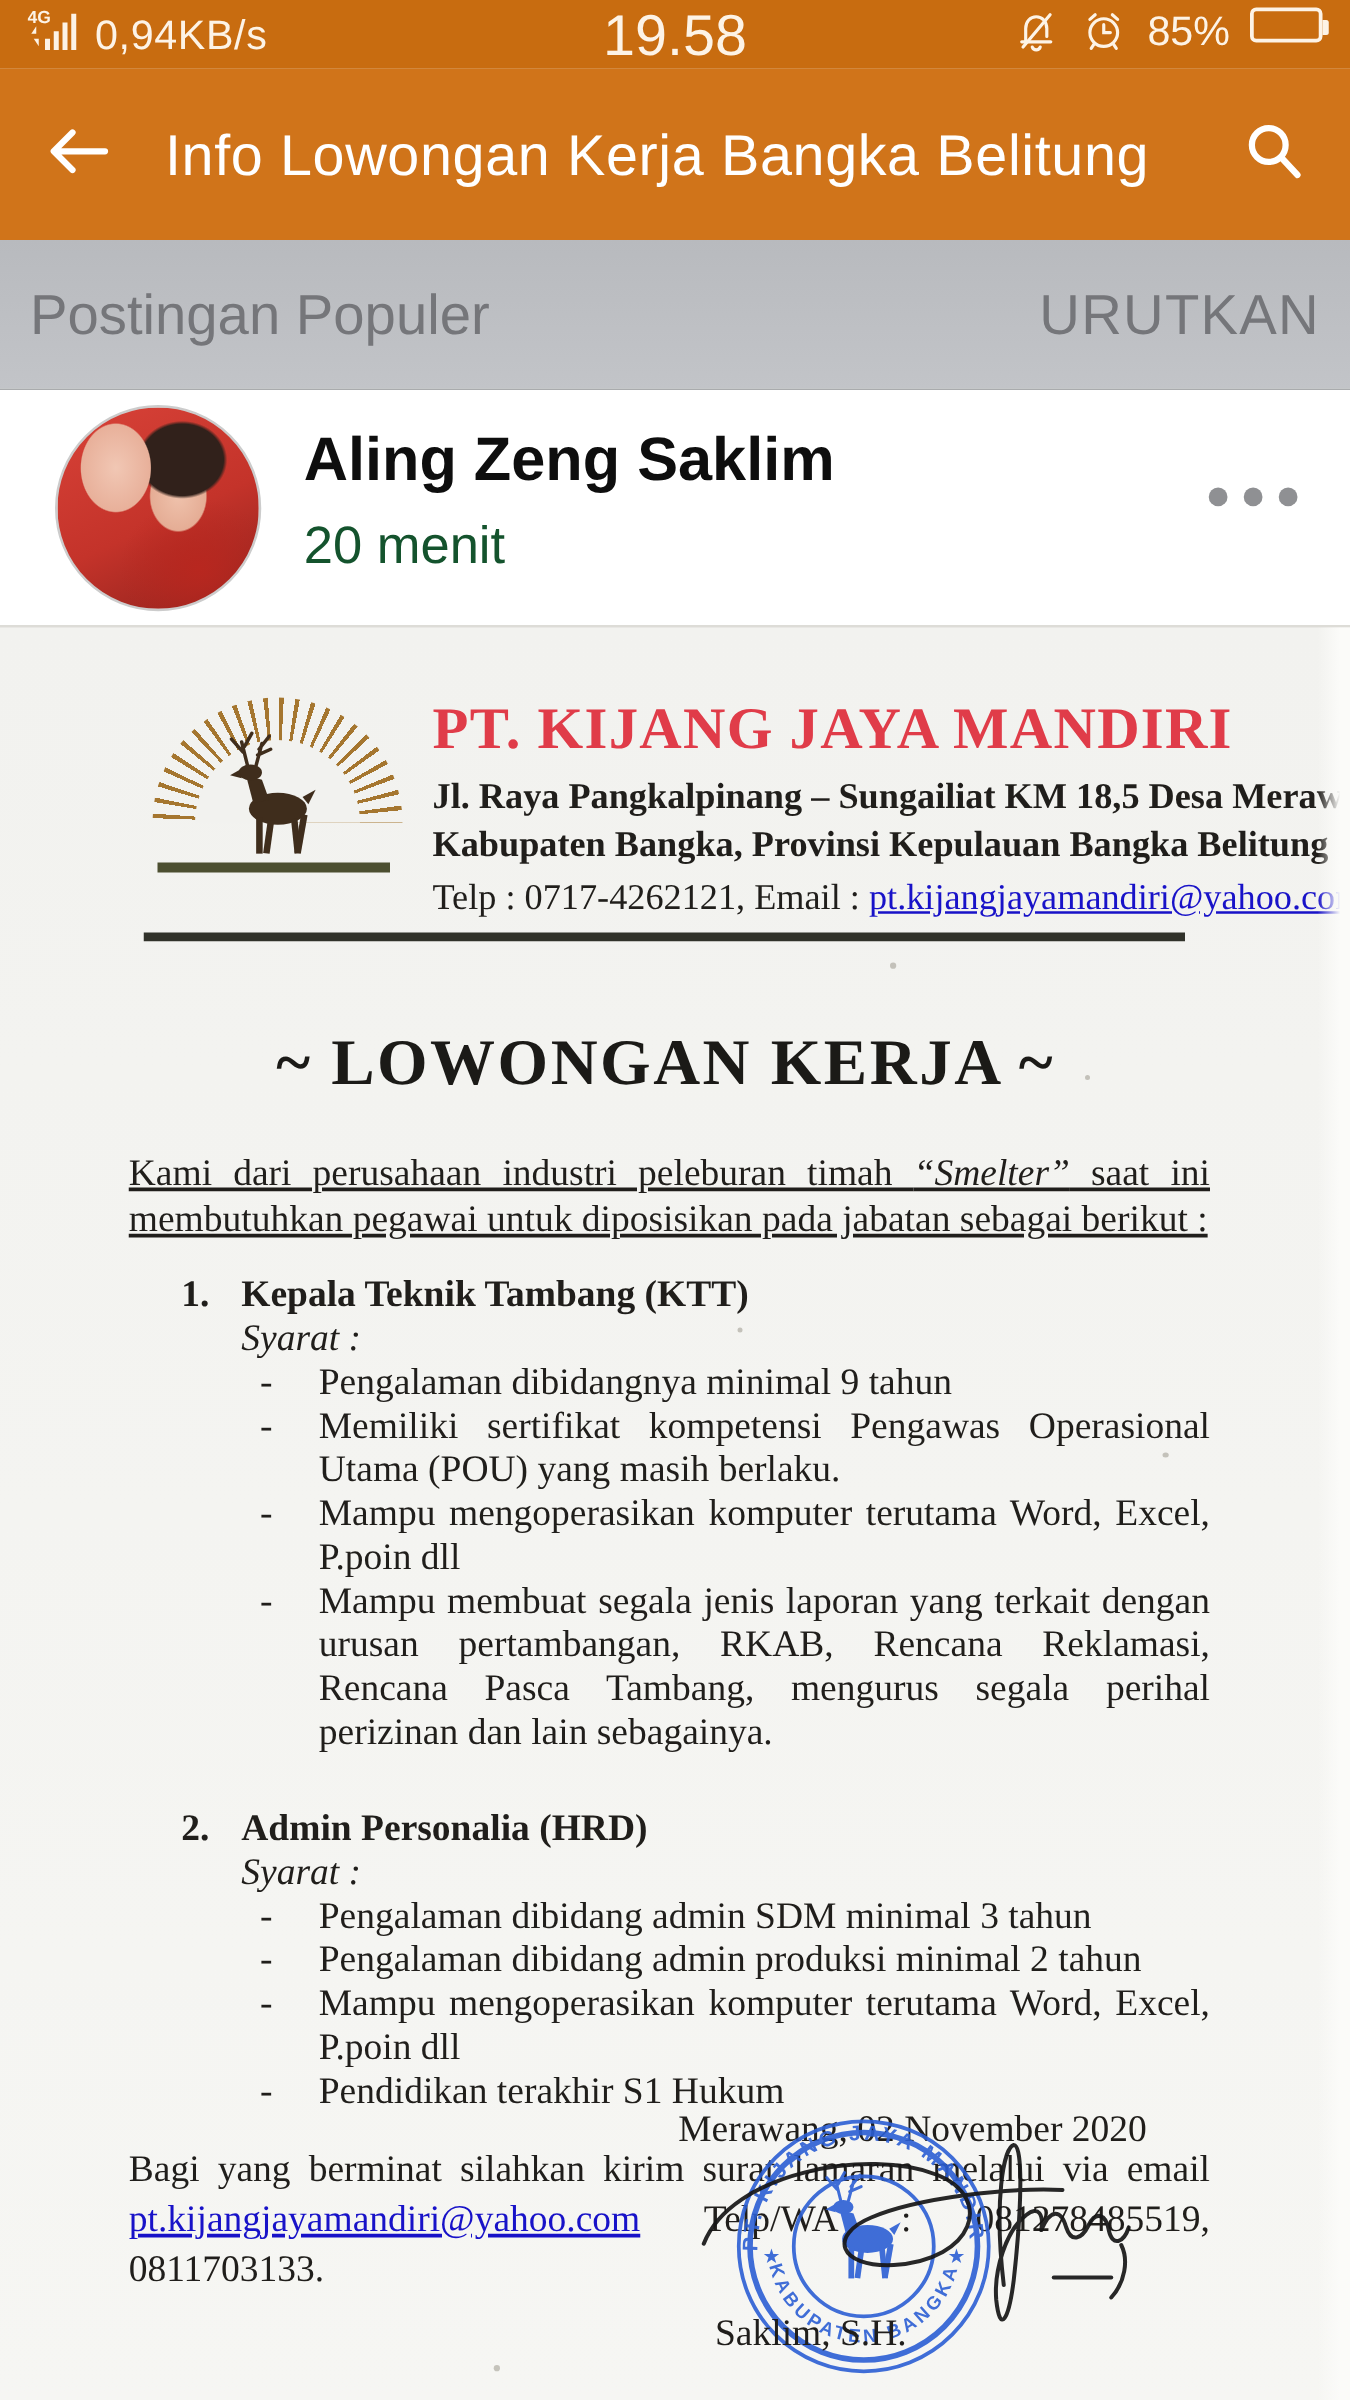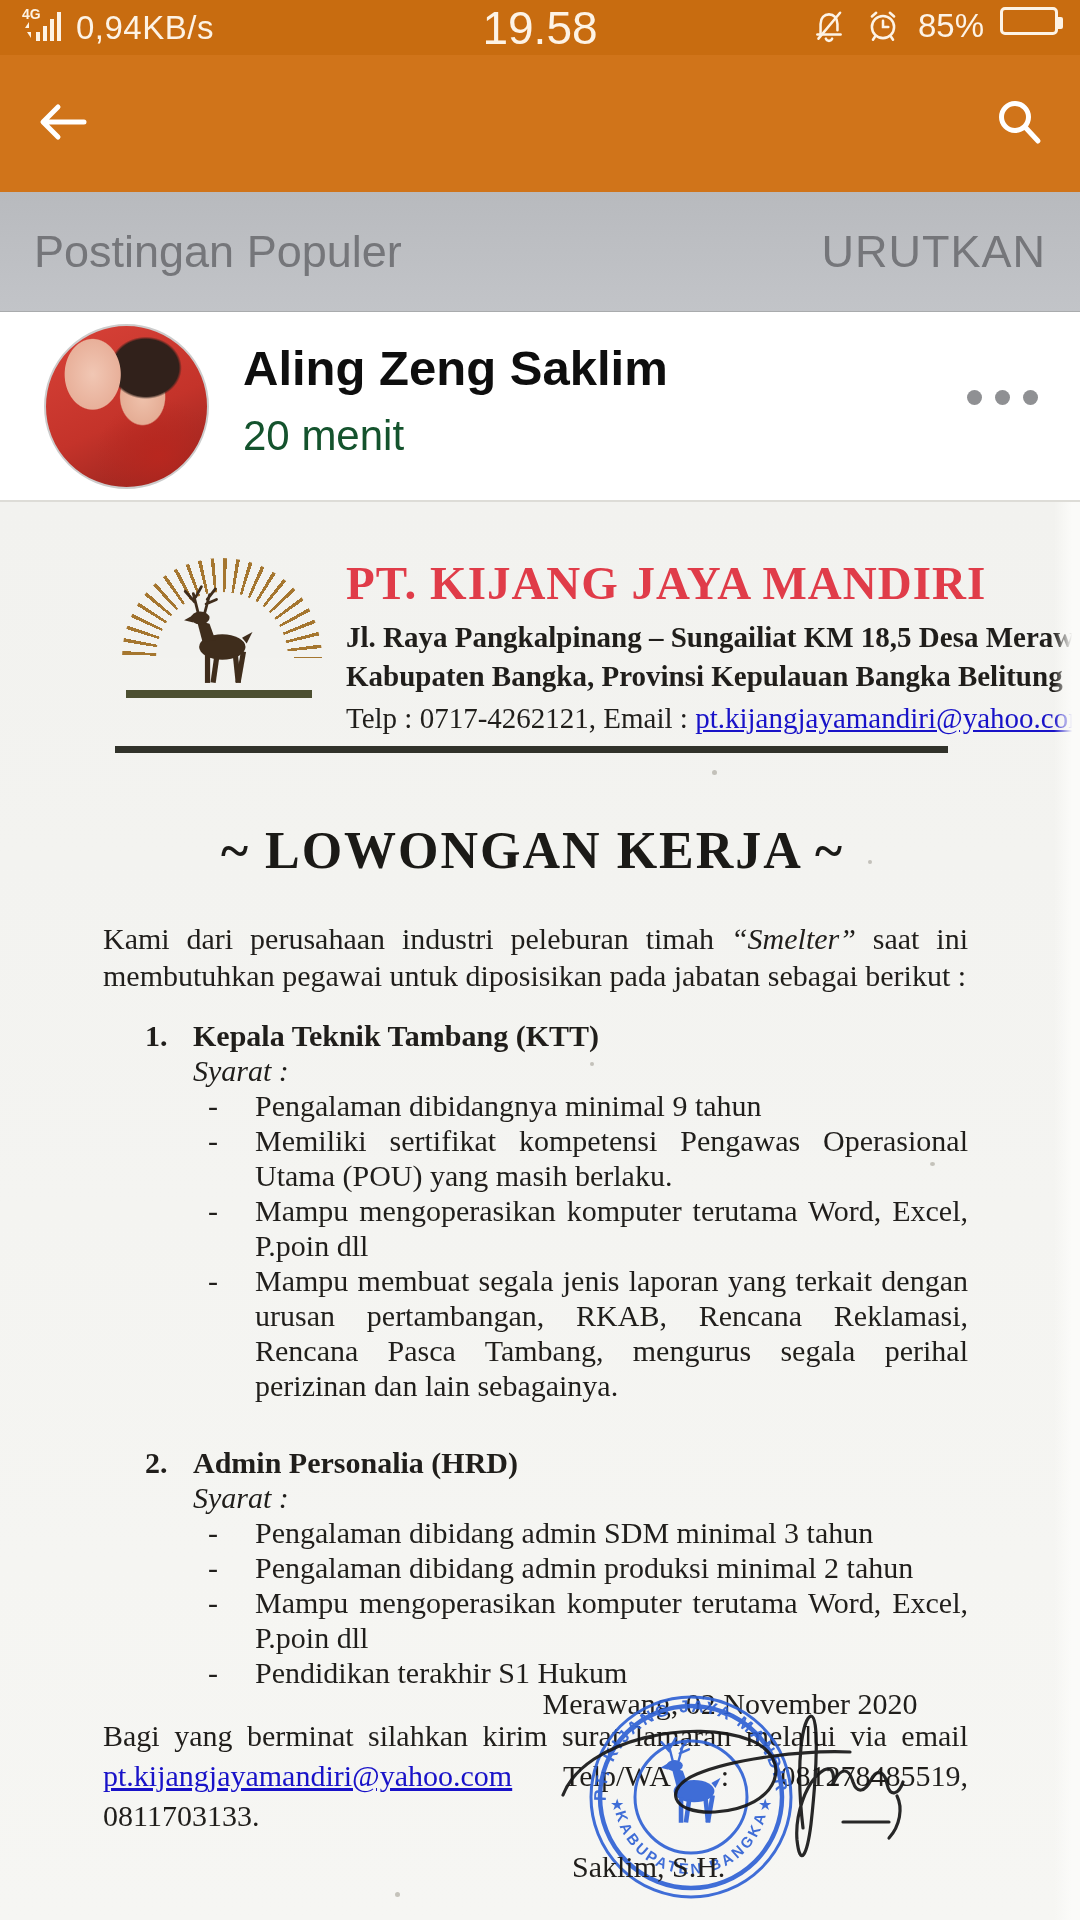--- a/index.html
+++ b/index.html
@@ -20,21 +20,21 @@
 
   
   .appbar { position:absolute; top:55px; left:0; width:1080px; height:137px; background:#d0741a;
     display:flex; align-items:center; padding:0 34px; color:#ffffff; }
   .appbar-title { font-size:46px; margin-left:40px; letter-spacing:.5px; white-space:nowrap; }
   .appbar-search { margin-left:auto; }
 
   
   .sortbar { position:absolute; top:192px; left:0; width:1080px; height:120px;
     background:linear-gradient(#b8babe,#c2c4c8); display:flex; align-items:center;
-    justify-content:space-between; padding:0 34px; color:#75767a; border-bottom:1px solid #a9abad; }
+    justify-content:space-between; padding:0 24px; color:#75767a; border-bottom:1px solid #a9abad; }
   .sortbar-left { font-size:45px; }
   .sortbar-right { font-size:45px; letter-spacing:1px; }
 
   
   .posthead { position:absolute; top:312px; left:0; width:1080px; height:188px; background:#ffffff; }
   .avatar { position:absolute; left:44px; top:12px; width:165px; height:165px; border-radius:50%;
     border:2px solid #cccccc; overflow:hidden;
     background:
       radial-gradient(46px 58px at 29% 30%, #f1c7b4 0%, #e8b09a 60%, rgba(0,0,0,0) 62%),
       radial-gradient(60px 52px at 62% 26%, #31211b 0%, #31211b 55%, rgba(0,0,0,0) 60%),
@@ -66,21 +66,21 @@
   .lh-company { font-size:47px; font-weight:bold; color:#e03c49; letter-spacing:1px; white-space:nowrap; }
   .lh-addr { font-size:29px; font-weight:bold; line-height:39px; margin-top:8px; white-space:nowrap; }
   .lh-contact { font-size:29px; line-height:40px; margin-top:2px; white-space:nowrap; }
   .doc-link { color:#1812c8; text-decoration:underline; }
 
   .divider { margin:8px 132px 0 115px; height:7px; background:#31322a; }
 
   .doc-title { margin:68px 115px 0 100px; text-align:center; font-size:52px; font-weight:bold;
     letter-spacing:2px; color:#1b1a17; }
 
-  .intro { margin:40px 112px 0 103px; font-size:30px; line-height:37px; text-align:justify; }
+  .intro { margin:40px 112px 0 103px; font-size:30px; line-height:37px; text-align:justify;text-decoration:underline; }
   .q-italic { font-style:italic; }
 
   .job { margin-top:24px; margin-left:103px; margin-right:112px; }
   .job + .job { margin-top:42px; }
   .job-titleline { display:flex; font-weight:bold; font-size:30px; line-height:35px; }
   .job-num { width:48px; margin-left:42px; flex:0 0 auto; }
   .job-syarat { margin-left:90px; font-style:italic; font-size:30px; line-height:35px; }
   .req { display:flex; margin-left:105px; font-size:30px; line-height:35px; }
   .req-dash { width:47px; flex:0 0 auto; }
   .req-text { flex:1; text-align:justify; }
@@ -137,20 +137,21 @@
     </span>
   </div>
 </div>
 
 <div class="appbar">
   <span>
     <svg width="58" height="48" viewBox="0 0 58 48" fill="none" stroke="#ffffff" stroke-width="5" stroke-linecap="round" stroke-linejoin="round">
       <path d="M50 24 H10 M24 9 L9 24 L24 39"></path>
     </svg>
   </span>
+  <span class="appbar-title">Info Lowongan Kerja Bangka Belitung</span>
   <span class="appbar-search">
     <svg width="54" height="54" viewBox="0 0 54 54" fill="none" stroke="#ffffff" stroke-width="5" stroke-linecap="round">
       <circle cx="23" cy="22" r="13.5"></circle>
       <path d="M33 32 L46 46"></path>
     </svg>
   </span>
 </div>
 
 <div class="sortbar">
   <span class="sortbar-left">Postingan Populer</span>

